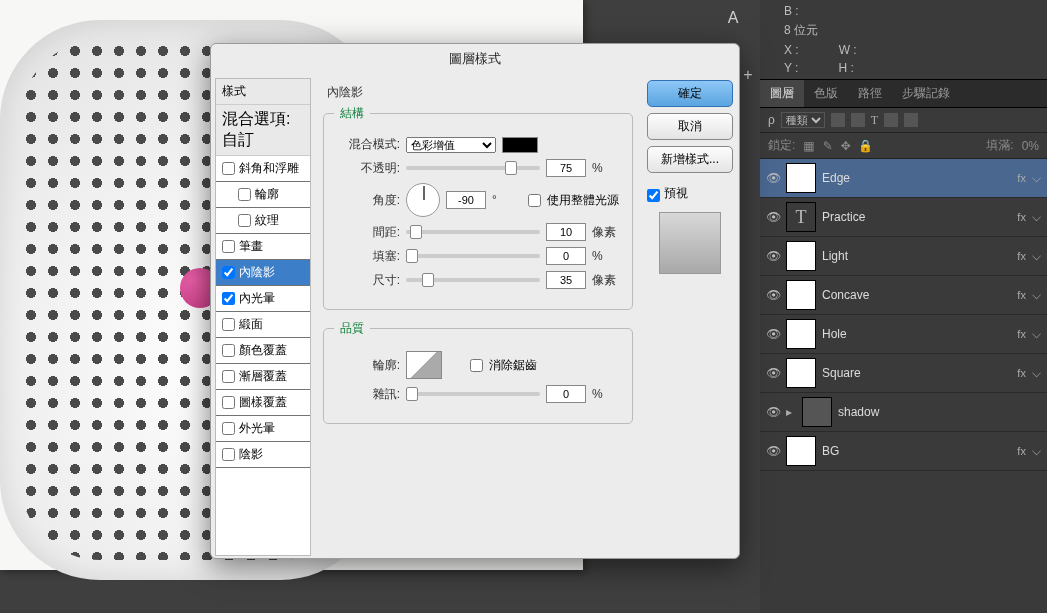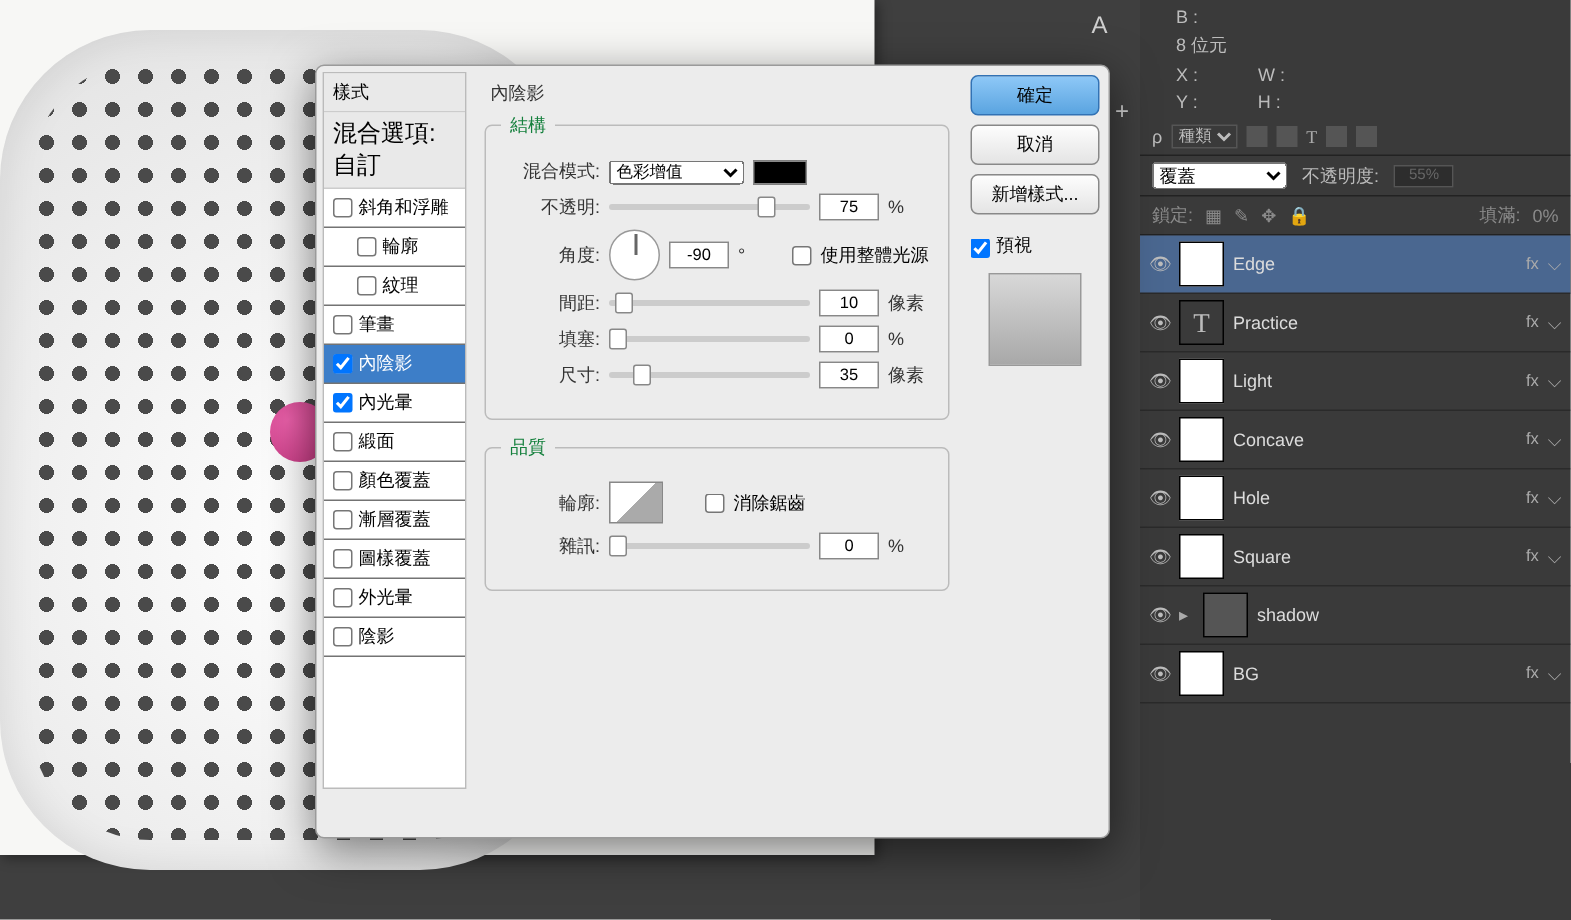--- a/index.html
+++ b/index.html
@@ -84,36 +84,37 @@
     <div class="ps-info-row">
       <div><span>X :</span></div>
       <div><span>W :</span></div>
     </div>
     <div class="ps-info-row">
       <div><span>Y :</span></div>
       <div><span>H :</span></div>
     </div>
   </div>
 
+  <div class="ps-tabs">
+    <div class="ps-tab active">圖層</div>
+    <div class="ps-tab">色版</div>
+    <div class="ps-tab">路徑</div>
+    <div class="ps-tab">步驟記錄</div>
+  </div>
 
   <div class="ps-toolbar">
     <span>ρ</span>
     <select><option>種類</option></select>
     <span class="ico"></span>
     <span class="ico"></span>
     <span style="color:#aaa;font-family:Georgia">T</span>
     <span class="ico"></span>
     <span class="ico"></span>
   </div>
 
-  <div class="ps-row2">
-    <select style="width:90px"><option>覆蓋</option></select>
-    <span>不透明度:</span>
-    <span class="mini">55%</span>
-  </div>
 
   <div class="ps-lock">
     <span>鎖定:</span>
     <span>▦</span>
     <span>✎</span>
     <span>✥</span>
     <span>🔒</span>
     <span style="margin-left:auto">填滿:</span>
     <span class="mini">0%</span>
   </div>
@@ -171,20 +172,21 @@
         <span class="eye">👁</span>
         <div class="thumb "></div>
         <span class="name">BG</span>
         <span class="fx">fx</span>
         <span class="caret"> ⌵</span>
       </div>
     </div>
 </div>
 
 <div class="dialog">
+  <div class="dialog-title">圖層樣式</div>
   <div class="dialog-body">
     <div class="style-list">
       <div class="hdr">樣式</div>
       <div class="sub">混合選項:自訂</div>
       <div id="style-items">
           <div class="style-item">
             <input type="checkbox" style="">
             <span>斜角和浮雕</span>
           </div>
           <div class="style-item indent">

